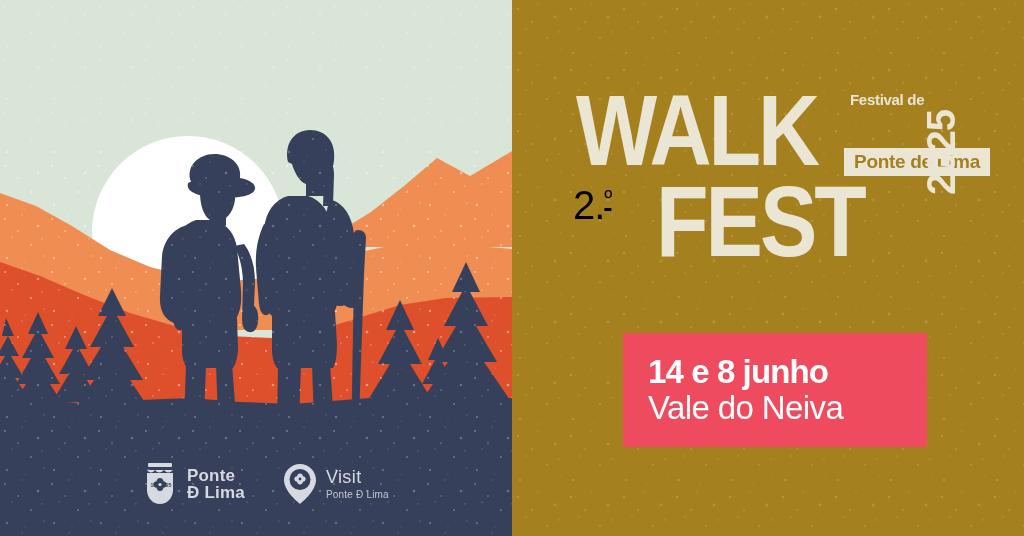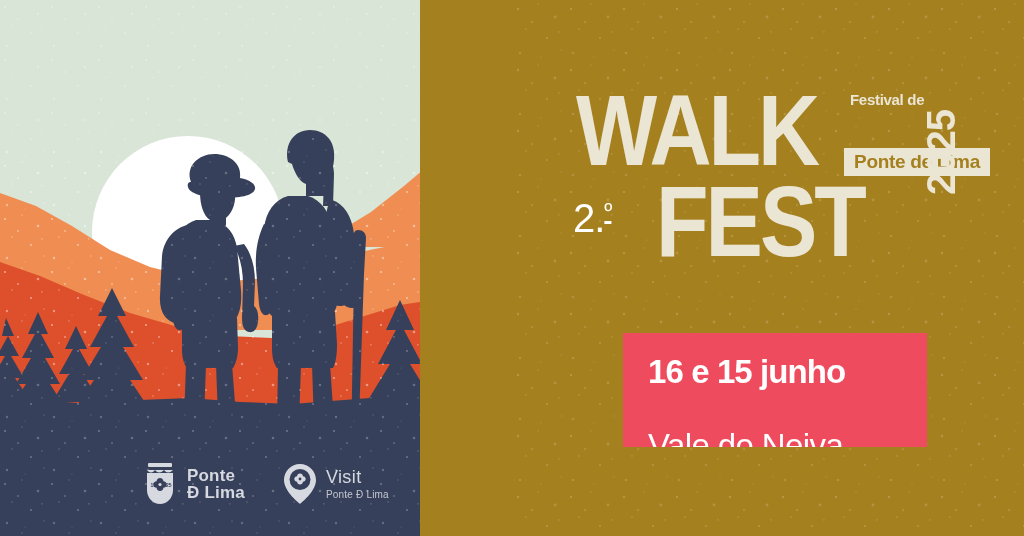--- a/index.html
+++ b/index.html
@@ -19,21 +19,21 @@
     overflow: hidden;
     background: #a5801f;
     user-select: none;
   }
 
   
   .art-panel {
     position: absolute;
     left: 0;
     top: 0;
-    width: 420px;
+    width: 512px;
     height: 536px;
     overflow: hidden;
     background: #d9e5d7;
   }
   .art-svg {
     position: absolute;
     left: 0;
     top: 0;
     display: block;
   }
@@ -96,24 +96,24 @@
     width: 512px;
     height: 536px;
     overflow: hidden;
     background: #a5801f;
   }
 
   
   .ord {
     position: absolute;
     left: 61px;
-    top: 198px;
+    top: 185px;
     font-size: 40px;
     font-weight: 400;
-    color: #ffffff;
+    color: #000000;
     letter-spacing: -1px;
     line-height: 1;
   }
   .ord sup {
     font-size: 22px;
     vertical-align: 14px;
     text-decoration: underline;
     text-underline-offset: 3px;
     text-decoration-thickness: 2.5px;
   }
@@ -209,21 +209,20 @@
     line-height: 1.06;
     white-space: nowrap;
   }
   .date-line2 {
     color: #ffffff;
     font-size: 33px;
     font-weight: 400;
     letter-spacing: -.6px;
     line-height: 1.1;
     white-space: nowrap;
-    margin-top: 38px;
   }
 </style>
 </head>
 <body>
 
 <div class="poster">
 
   <div class="art-panel">
 
     <svg class="art-svg" width="512" height="536" viewBox="0 0 512 536">
@@ -433,19 +432,19 @@
     </div>
 
     <div class="tag-box">
       <span>Ponte de Lima</span>
     </div>
 
     <div class="year">2025</div>
 
     <div class="date-box">
       <div class="date-inner">
-        <div class="date-line1">16 e 15 junho</div>
+        <div class="date-line1">14 e 8 junho</div>
         <div class="date-line2">Vale do Neiva</div>
       </div>
     </div>
 
   </div>
 </div>
 
 </body></html>

